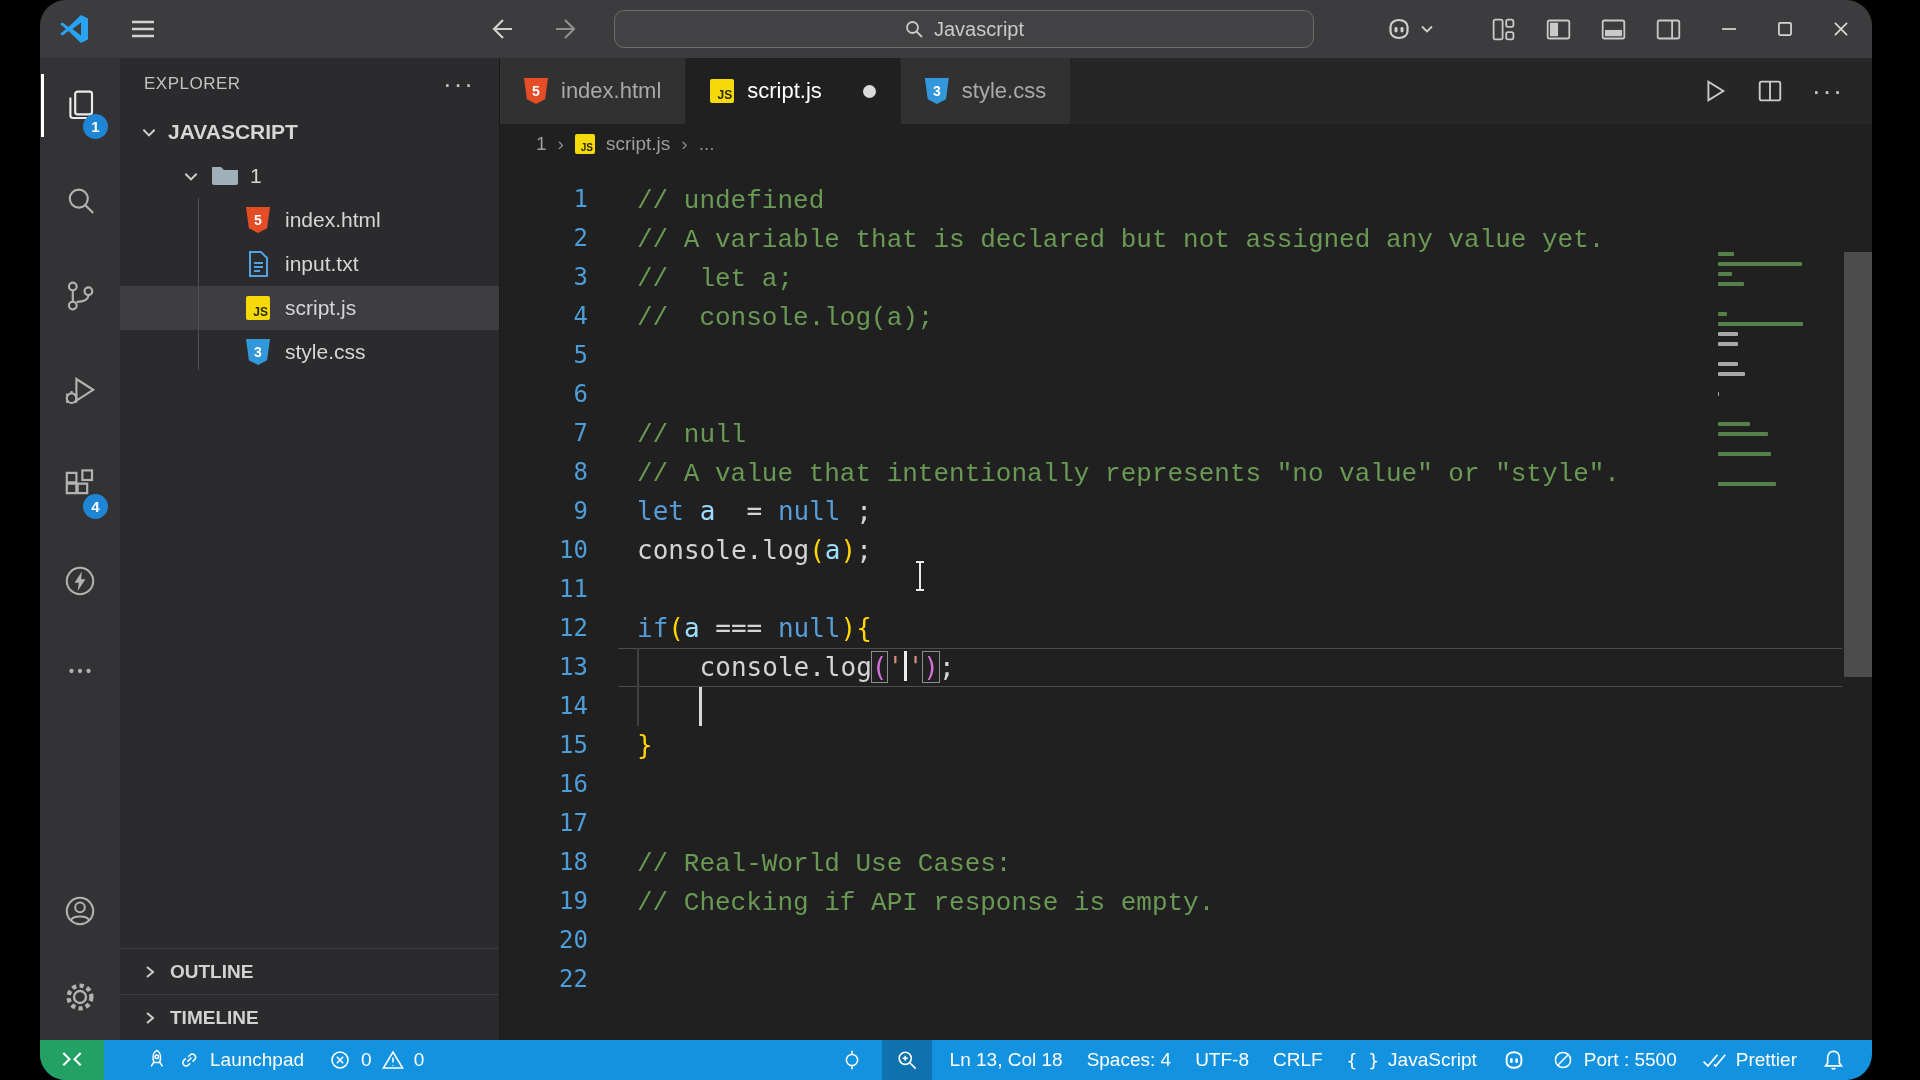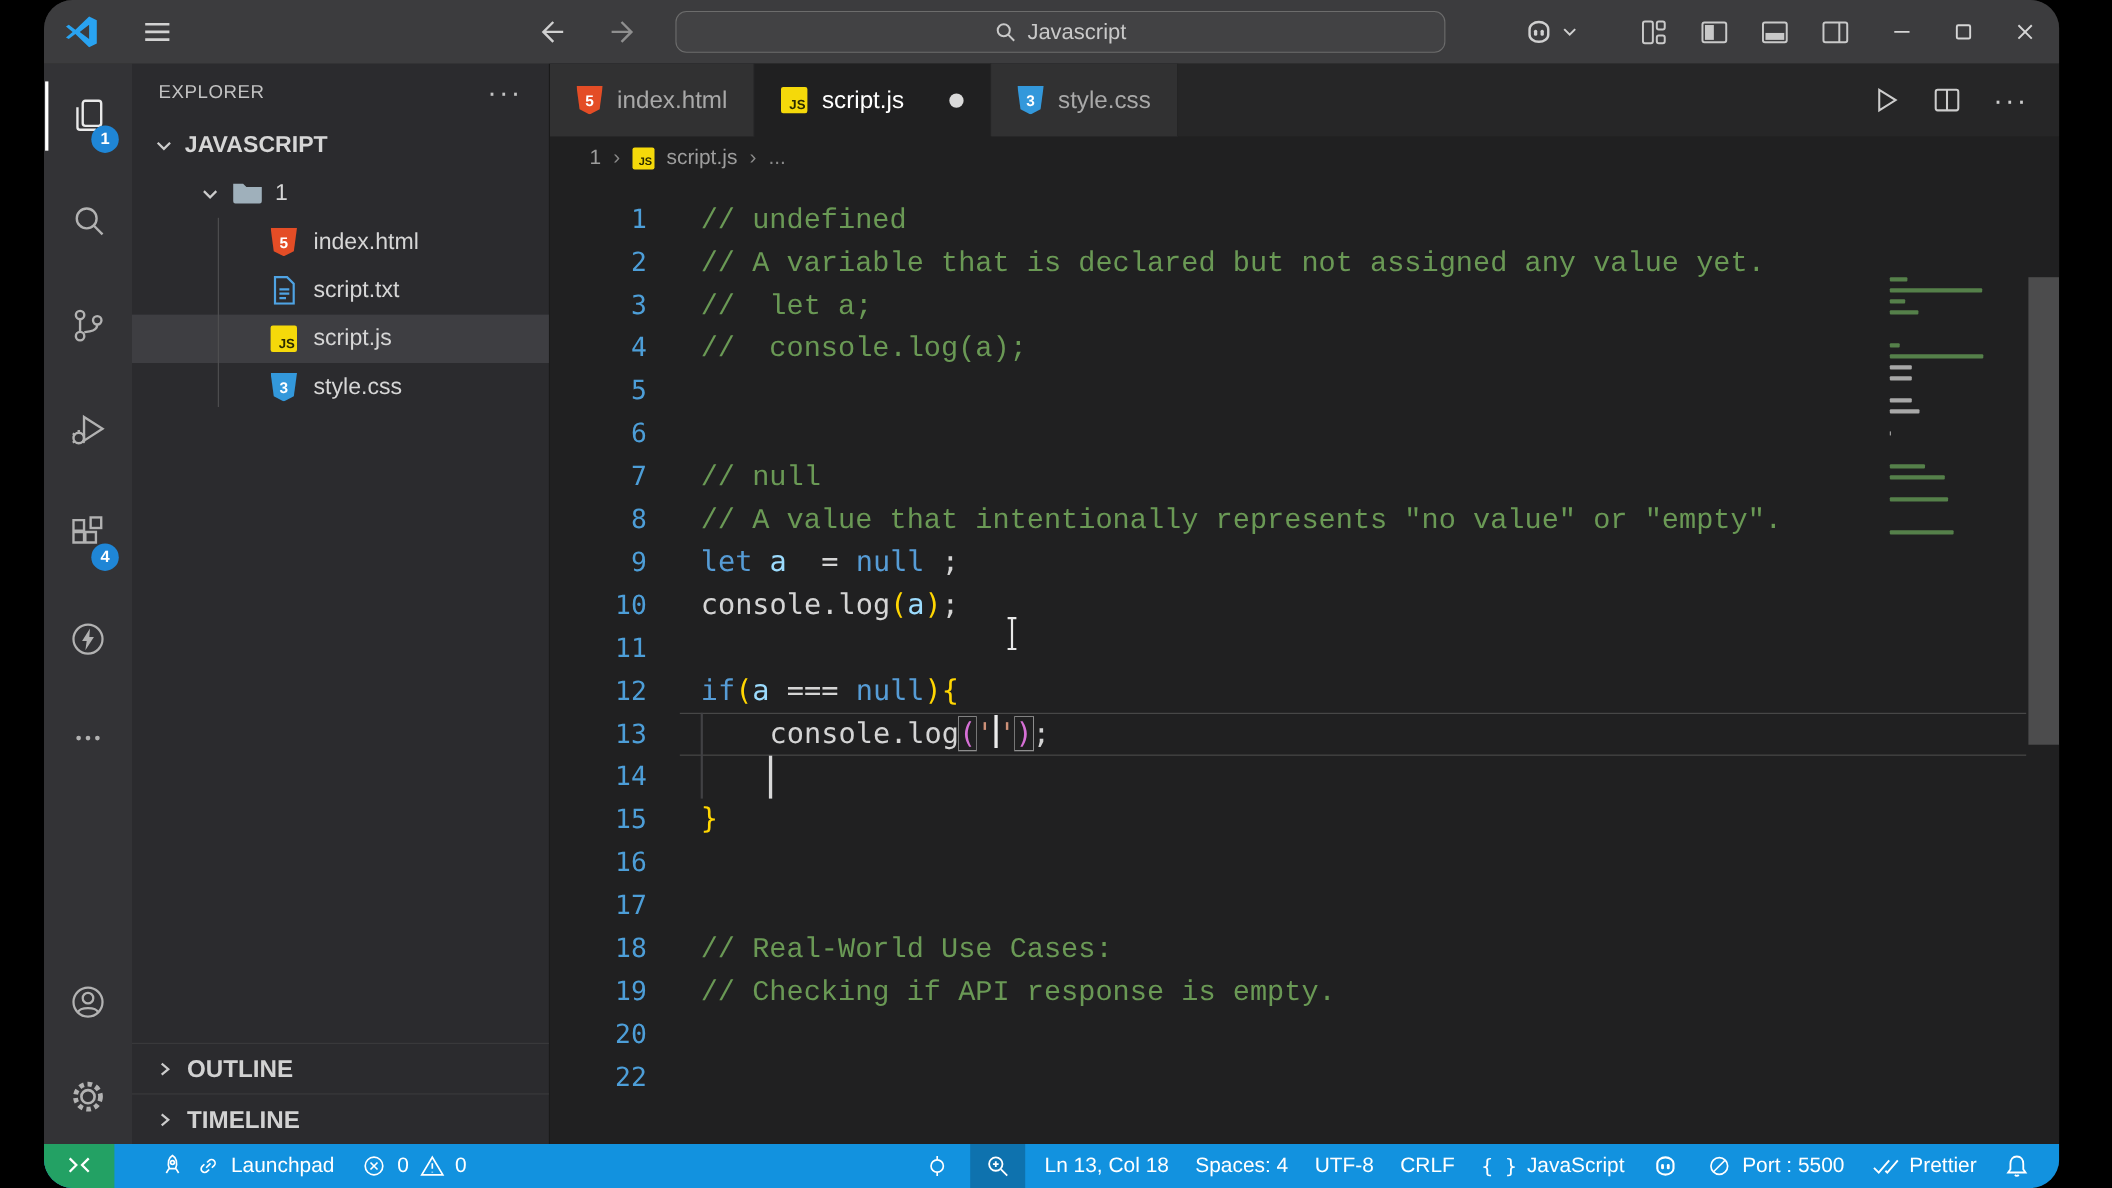--- a/index.html
+++ b/index.html
@@ -62,21 +62,21 @@
             color:#fff; font-weight:bold; font-size:14px;
             clip-path:polygon(0 0,100% 0,88% 82%,50% 100%,12% 82%); }
   .shield.html { background:#e44d26; }
   .shield.css { background:#3398db; }
   .jsbox { width:24px; height:24px; background:#f5d90a; color:#2b2b00; font-weight:bold;
            font-size:12px; display:flex; align-items:flex-end; justify-content:flex-end;
            padding:1px 2px; border-radius:2px; }
   .jsbox.small { width:20px; height:20px; font-size:10px; }
   .sb-sections { margin-top:auto; }
   .section { height:46px; border-top:1px solid #3b3b3d; display:flex; align-items:center;
-             gap:12px; padding-left:22px; font-weight:bold; font-size:22px; color:#d2d2d2; cursor:pointer; }
+             gap:12px; padding-left:22px; font-weight:bold; font-size:19px; color:#d2d2d2; cursor:pointer; }
 
   
   .editor { flex:1; position:relative; display:flex; flex-direction:column; min-width:0; background:#202021; }
   .tabstrip { flex:0 0 66px; background:#262627; display:flex; align-items:stretch; }
   .tab { display:flex; align-items:center; gap:13px; padding:0 24px; background:#313132;
          border-right:1px solid #242425; color:#a9a9a9; font-size:22px; cursor:pointer; }
   .tab.active { background:#202021; color:#ffffff; }
   .tab .dot { width:13px; height:13px; border-radius:50%; background:#dadada; margin-left:28px; }
   .tab-actions { margin-left:auto; display:flex; align-items:center; gap:28px;
                  padding-right:28px; color:#cccccc; }
@@ -336,21 +336,21 @@
             <span class="shield html">5</span>
             <span class="file-label">index.html</span>
           </div>
           <div class="row file-row">
             <span>
               <svg width="24" height="26" viewBox="0 0 24 26" stroke="#4fa3e3" stroke-width="2" fill="none">
                 <path d="M4 1 h11 l6 6 v18 H4 z"></path>
                 <path d="M8 12 h9 M8 16 h9 M8 20 h6"></path>
               </svg>
             </span>
-            <span class="file-label">script.txt</span>
+            <span class="file-label">input.txt</span>
           </div>
           <div class="row file-row selected">
             <span class="jsbox">JS</span>
             <span class="file-label">script.js</span>
           </div>
           <div class="row file-row">
             <span class="shield css">3</span>
             <span class="file-label">style.css</span>
           </div>
         </div>
@@ -439,21 +439,21 @@
             <div class="code-line">
               <div class="ln">6</div>
               <div class="lc"></div>
             </div>
             <div class="code-line">
               <div class="ln">7</div>
               <div class="lc"><span class="tok-cm">// null</span></div>
             </div>
             <div class="code-line">
               <div class="ln">8</div>
-              <div class="lc"><span class="tok-cm">// A value that intentionally represents "no value" or "empty".</span></div>
+              <div class="lc"><span class="tok-cm">// A value that intentionally represents "no value" or "style".</span></div>
             </div>
             <div class="code-line">
               <div class="ln">9</div>
               <div class="lc"><span class="tok-kw">let</span><span class="tok-pl"> </span><span class="tok-vr">a</span><span class="tok-pl">  = </span><span class="tok-kw">null</span><span class="tok-pl"> ;</span></div>
             </div>
             <div class="code-line">
               <div class="ln">10</div>
               <div class="lc"><span class="tok-fn">console.log</span><span class="tok-yl">(</span><span class="tok-vr">a</span><span class="tok-yl">)</span><span class="tok-pl">;</span></div>
             </div>
             <div class="code-line">

